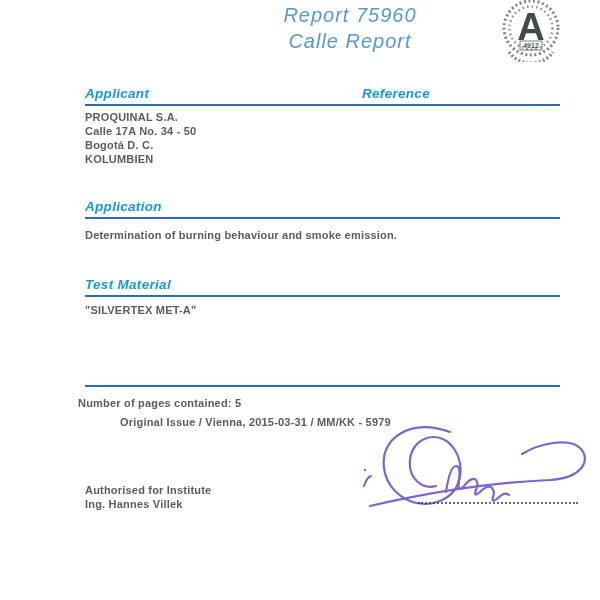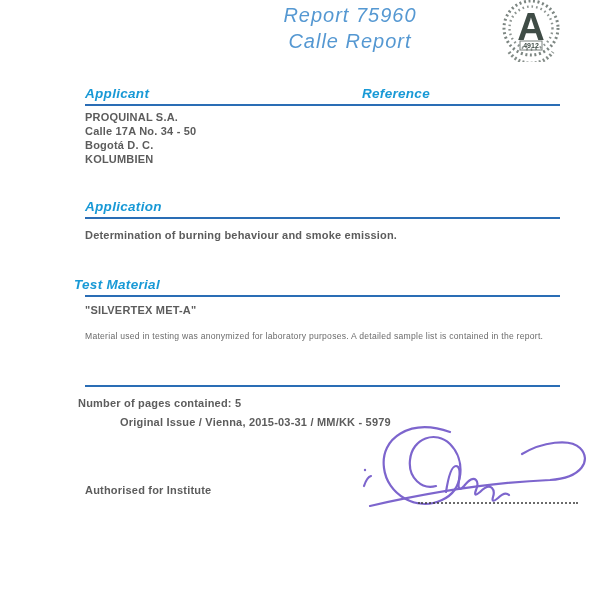--- a/index.html
+++ b/index.html
@@ -70,39 +70,39 @@
     <div>PROQUINAL S.A.</div>
     <div>Calle 17A No. 34 - 50</div>
     <div>Bogotá D. C.</div>
     <div>KOLUMBIEN</div>
   </div>
 
   <div class="abs section-heading" style="left:85px;top:199px;">Application</div>
   <div class="abs rule" style="left:85px;top:217px;width:475px;"></div>
   <div class="abs body-text" style="left:85px;top:228px;width:460px;">Determination of burning behaviour and smoke emission.</div>
 
-  <div class="abs section-heading" style="left:74px;top:277px;">Test Material</div>
+  <div class="abs section-heading" style="left:85px;top:277px;">Test Material</div>
   <div class="abs rule" style="left:85px;top:295px;width:475px;"></div>
   <div class="abs body-text" style="left:85px;top:303px;">"SILVERTEX MET-A"</div>
-  <div class="abs small-note" style="left:85px;top:331px;width:470px;">Material used in testing was anonymized for laboratory purposes. A detailed sample list is contained in the report.</div>
 
   <div class="abs rule" style="left:85px;top:385px;width:475px;"></div>
   <div class="abs body-text" style="left:78px;top:396px;">Number of pages contained: 5</div>
   <div class="abs body-text" style="left:72px;top:415px;margin-left:48px;">Original Issue / Vienna, 2015-03-31 / MM/KK - 5979</div>
 
   <div class="abs" style="left:350px;top:420px;width:245px;height:115px;">
     <svg width="245" height="115" viewBox="0 0 245 115">
       <g stroke="#6f55c8" stroke-width="2.2" fill="none" stroke-linecap="round" opacity="0.9">
         <path d="M14 66 q3 -9 7 -10"></path>
         <circle cx="15" cy="50" r="1.2" fill="#6f55c8" stroke="none"></circle>
         <path d="M100 12 C 60 -2 30 18 34 48 C 37 74 66 92 92 80 C 114 70 116 40 100 24 C 86 10 62 18 60 40 C 58 58 72 70 86 66"></path>
         <path d="M96 72 q4 -26 10 -26 q5 0 3 14 q-2 14 5 6 q8 -10 12 -6 q3 3 0 10 q-3 8 4 2 q8 -8 12 -4 q3 3 1 9 q-2 7 5 1 q7 -7 11 -3"></path>
         <path d="M20 86 C 90 70 150 62 200 60 C 232 58 242 40 230 28 C 220 18 192 22 172 34"></path>
       </g>
     </svg>
   </div>
   <div class="abs micro-line" style="left:418px;top:500px;width:160px;height:2px;"></div>
 
   <div class="abs body-text" style="left:85px;top:483px;">
     <div>Authorised for Institute</div>
+    <div>Ing. Hannes Villek</div>
   </div>
 
 </div>
 
 </body></html>

